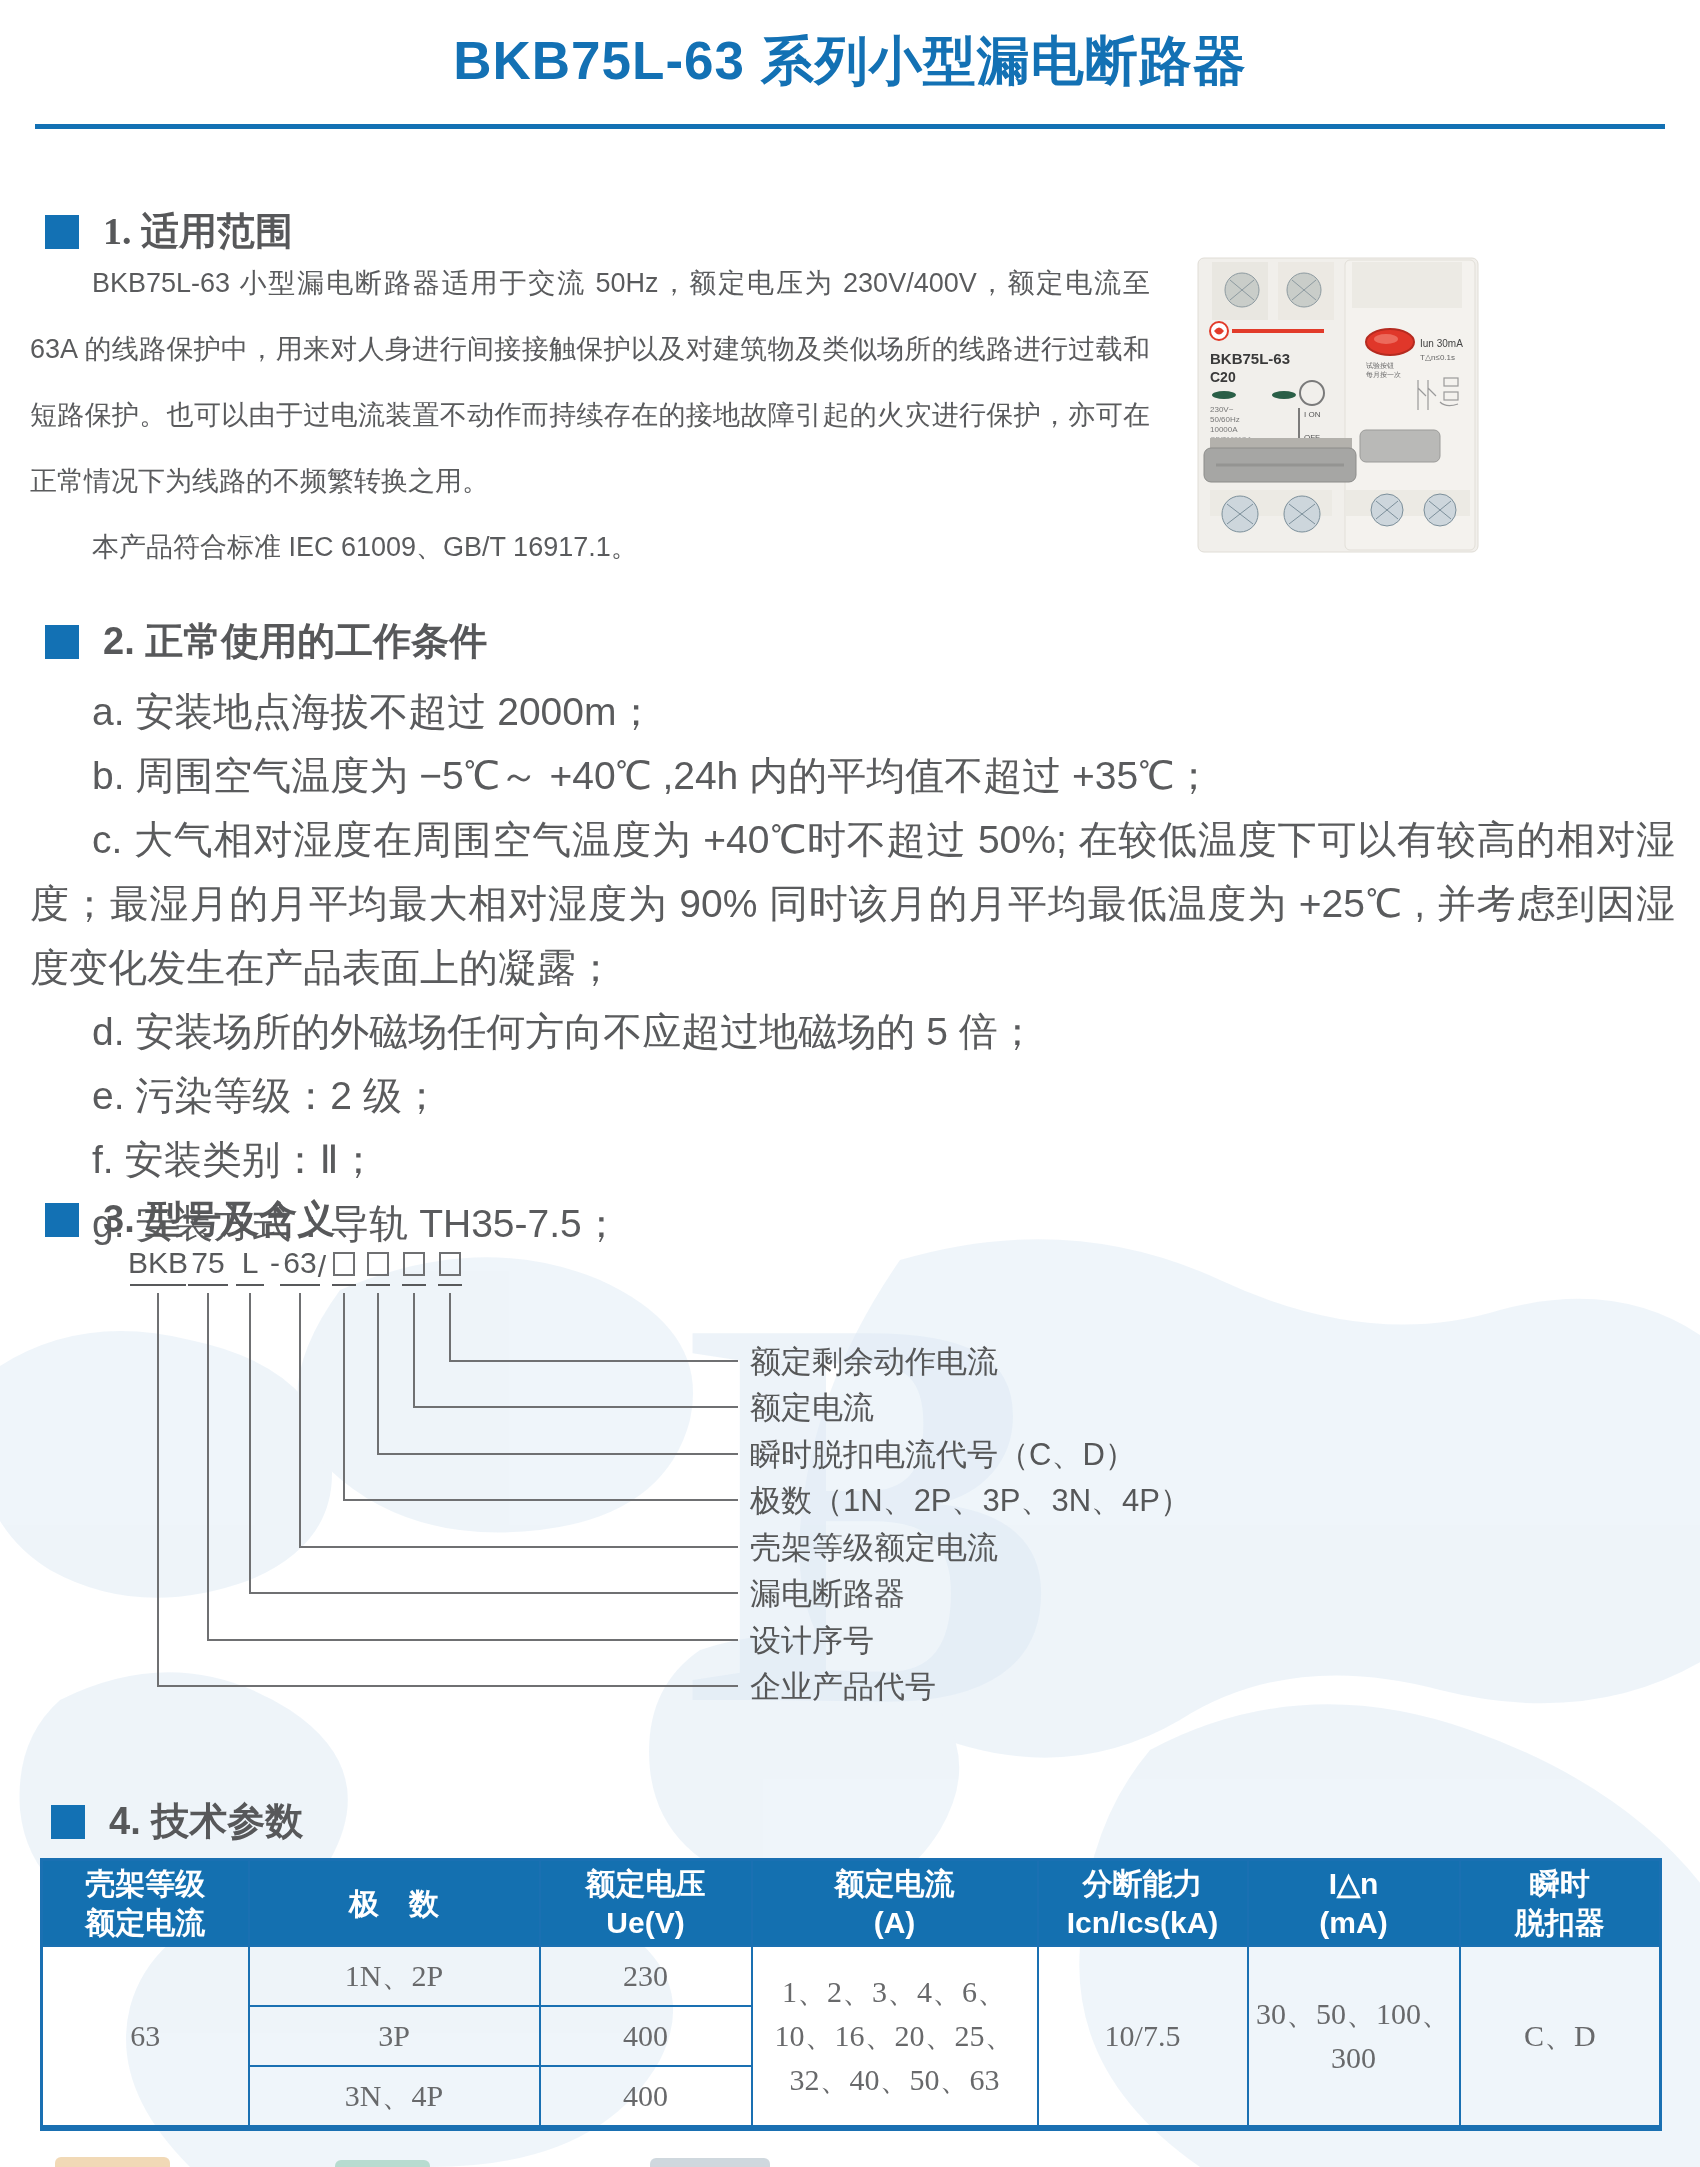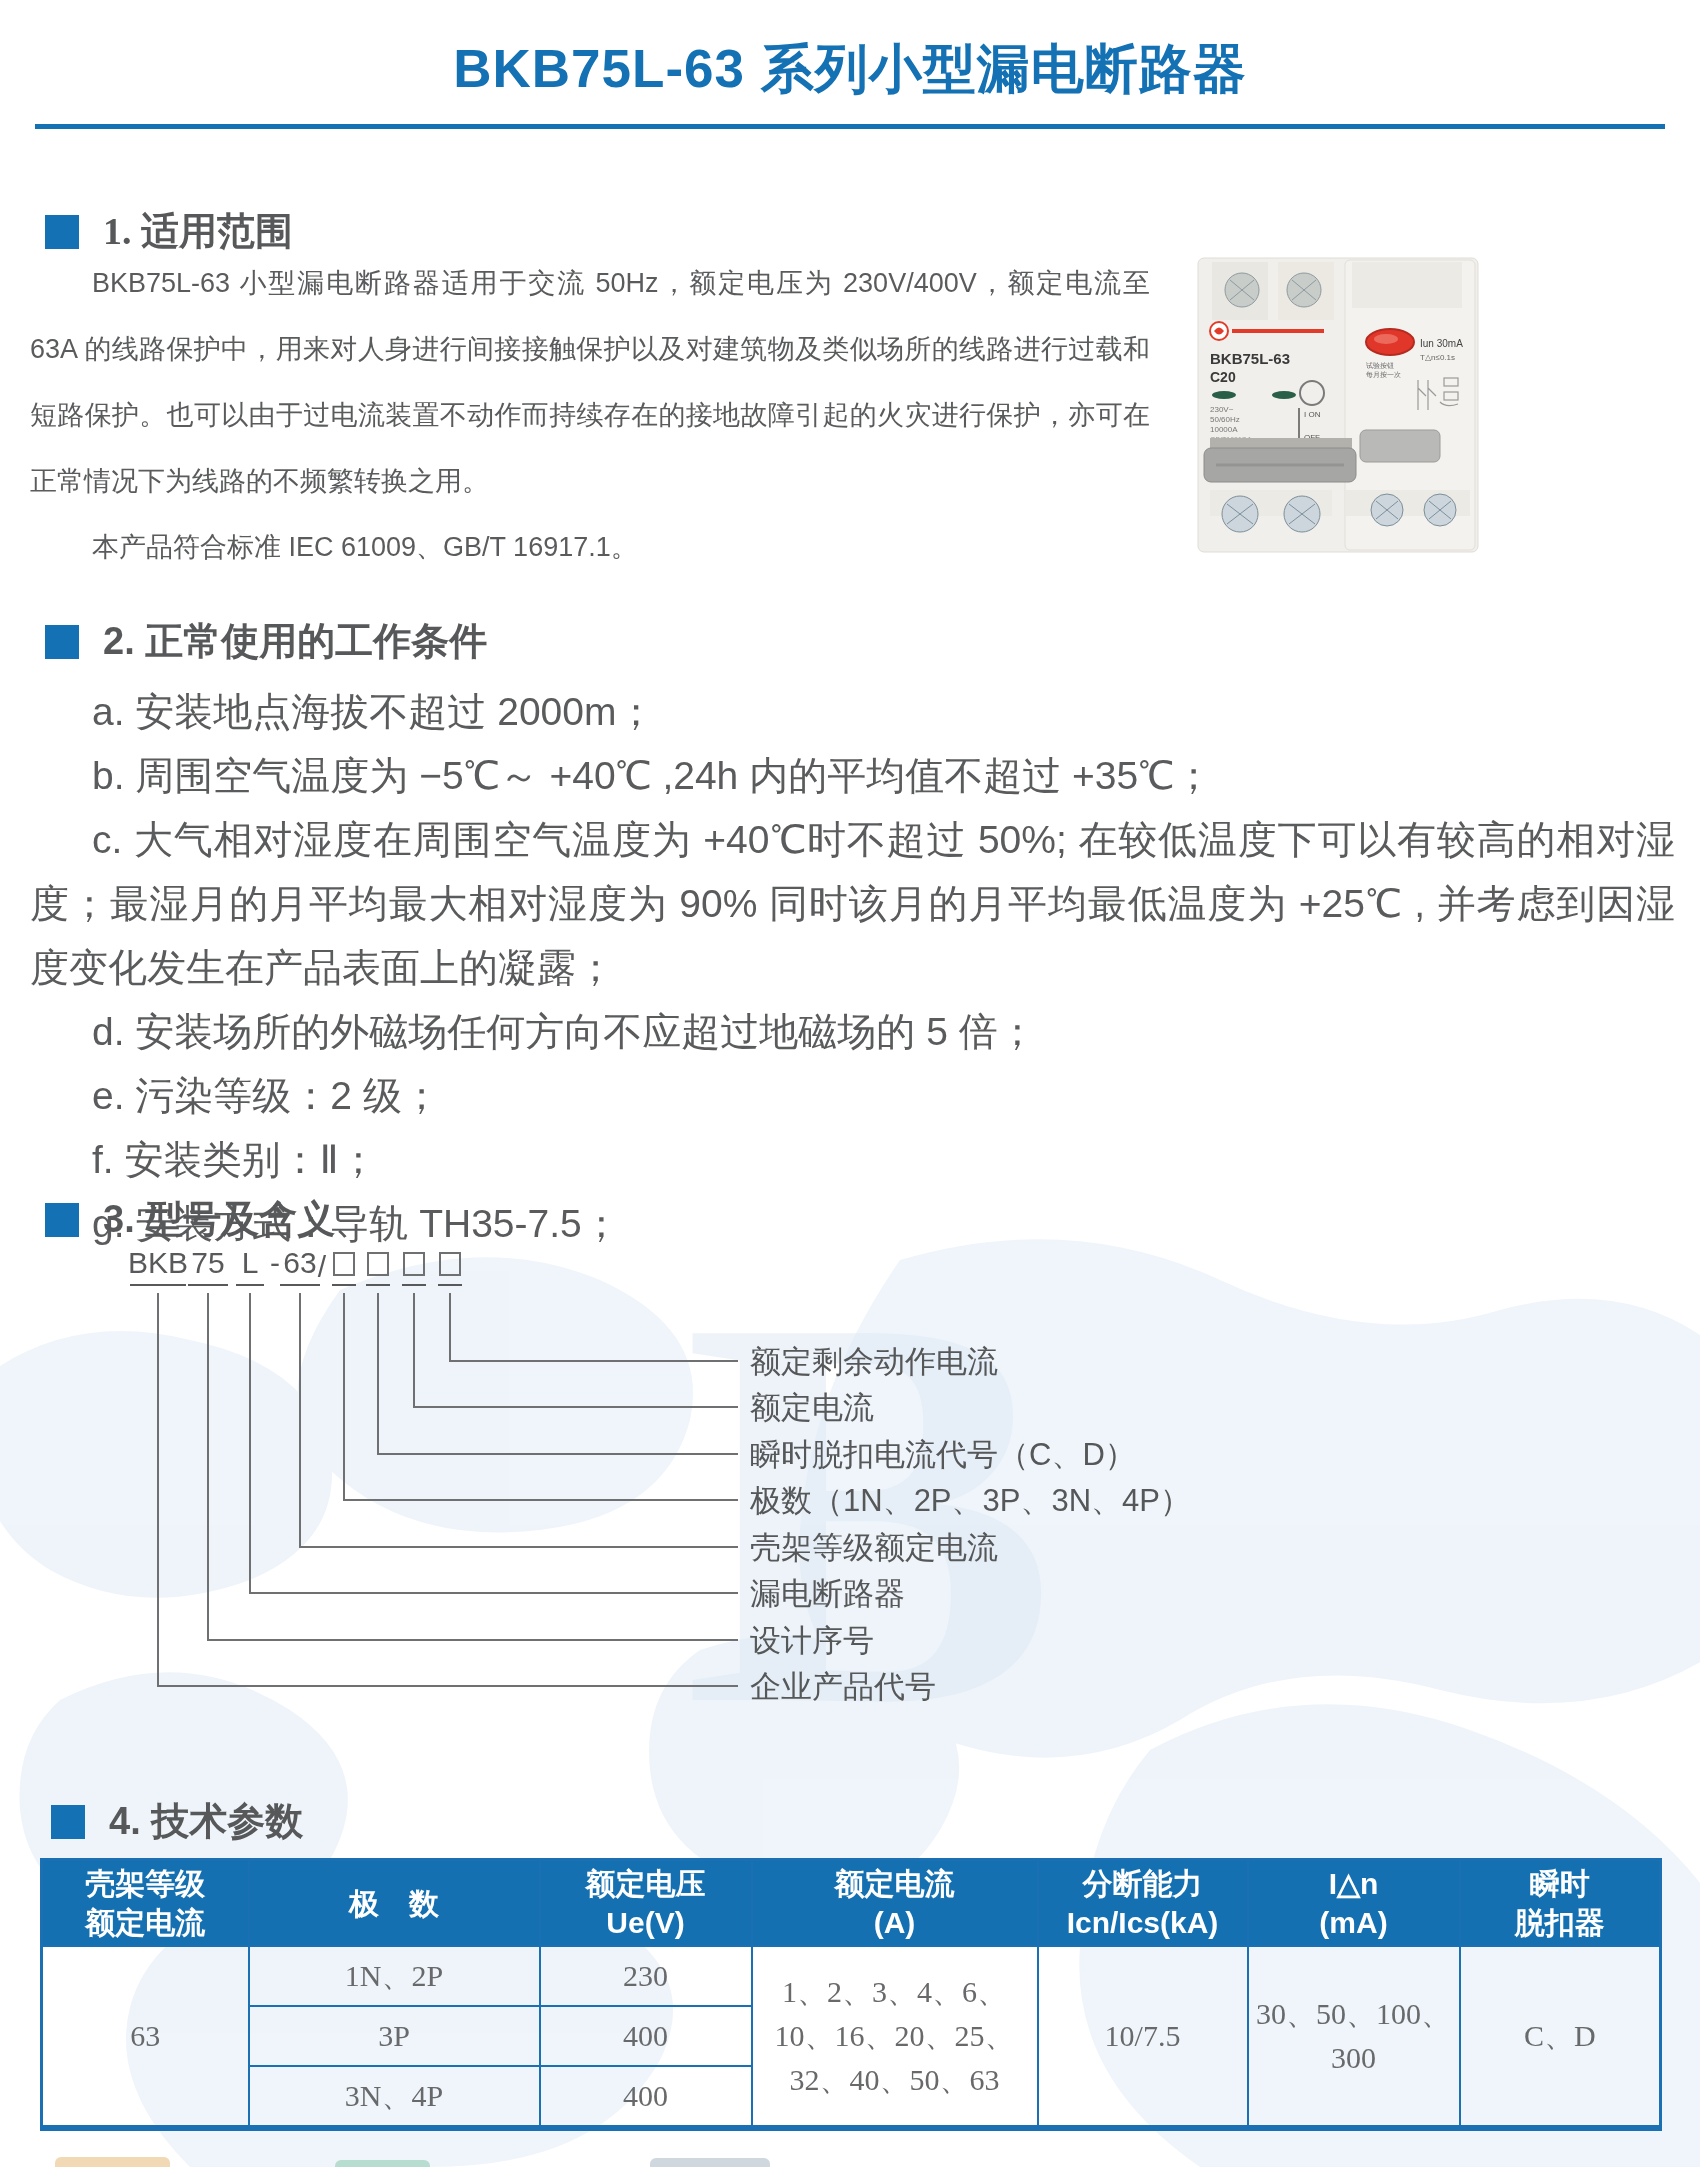--- a/index.html
+++ b/index.html
@@ -4,21 +4,21 @@
 <style>
   html,body{margin:0;padding:0;}
   body{
     width:1700px;height:2167px;position:relative;background:#ffffff;
     font-family:"Liberation Sans",sans-serif;overflow:hidden;
   }
   
   #bg-watermark{position:absolute;left:0;top:0;width:1700px;height:2167px;pointer-events:none;}
   
   #page-title{
-    position:absolute;top:34px;left:0;width:1700px;text-align:center;
+    position:absolute;top:26px;left:0;width:1700px;text-align:center;
     font-size:53px;font-weight:bold;color:#1371b4;letter-spacing:1px;
   }
   #title-rule{position:absolute;top:124px;left:35px;width:1630px;height:5px;background:#1371b4;}
   
   .sec-head{position:absolute;display:flex;align-items:center;gap:24px;}
   .sec-square{width:34px;height:34px;background:#1371b4;flex:0 0 auto;}
   .sec-title{font-size:38px;font-weight:bold;color:#57585a;white-space:nowrap;}
   #sec1-head{top:206px;left:45px;font-family:Liberation Serif, serif;}
   #sec2-head{top:616px;left:45px;}
   #sec3-head{top:1194px;left:45px;}

